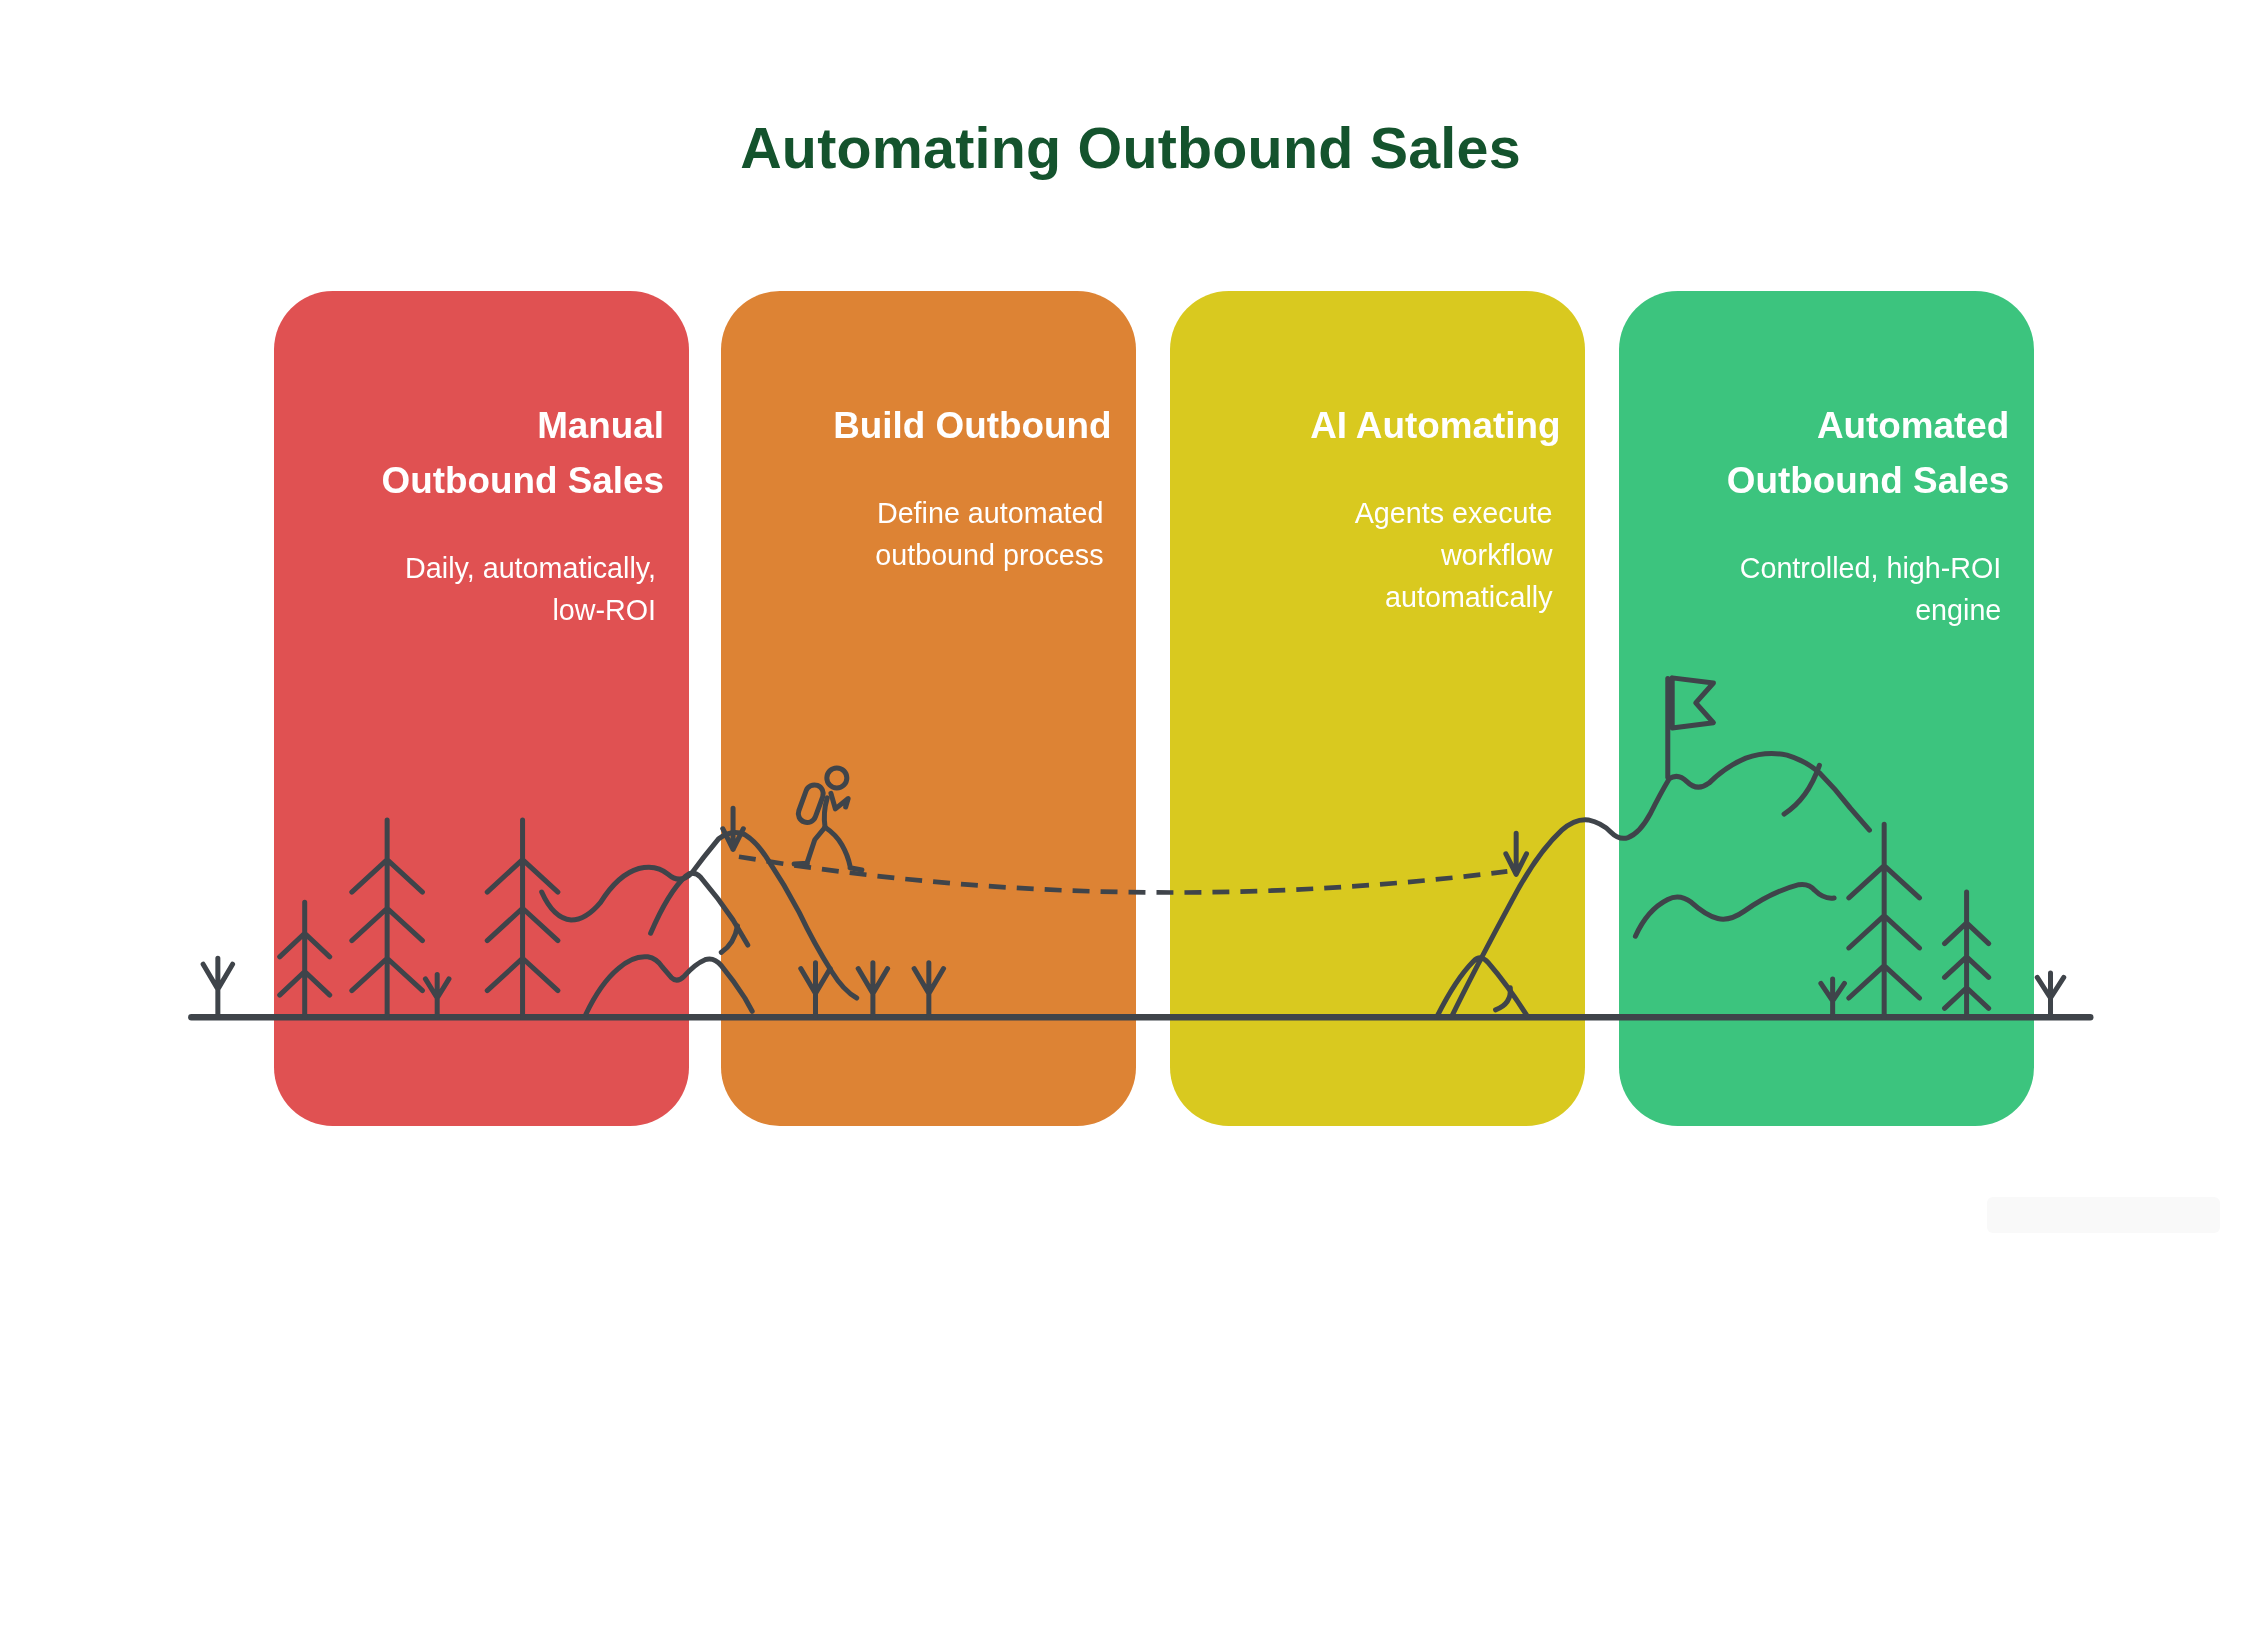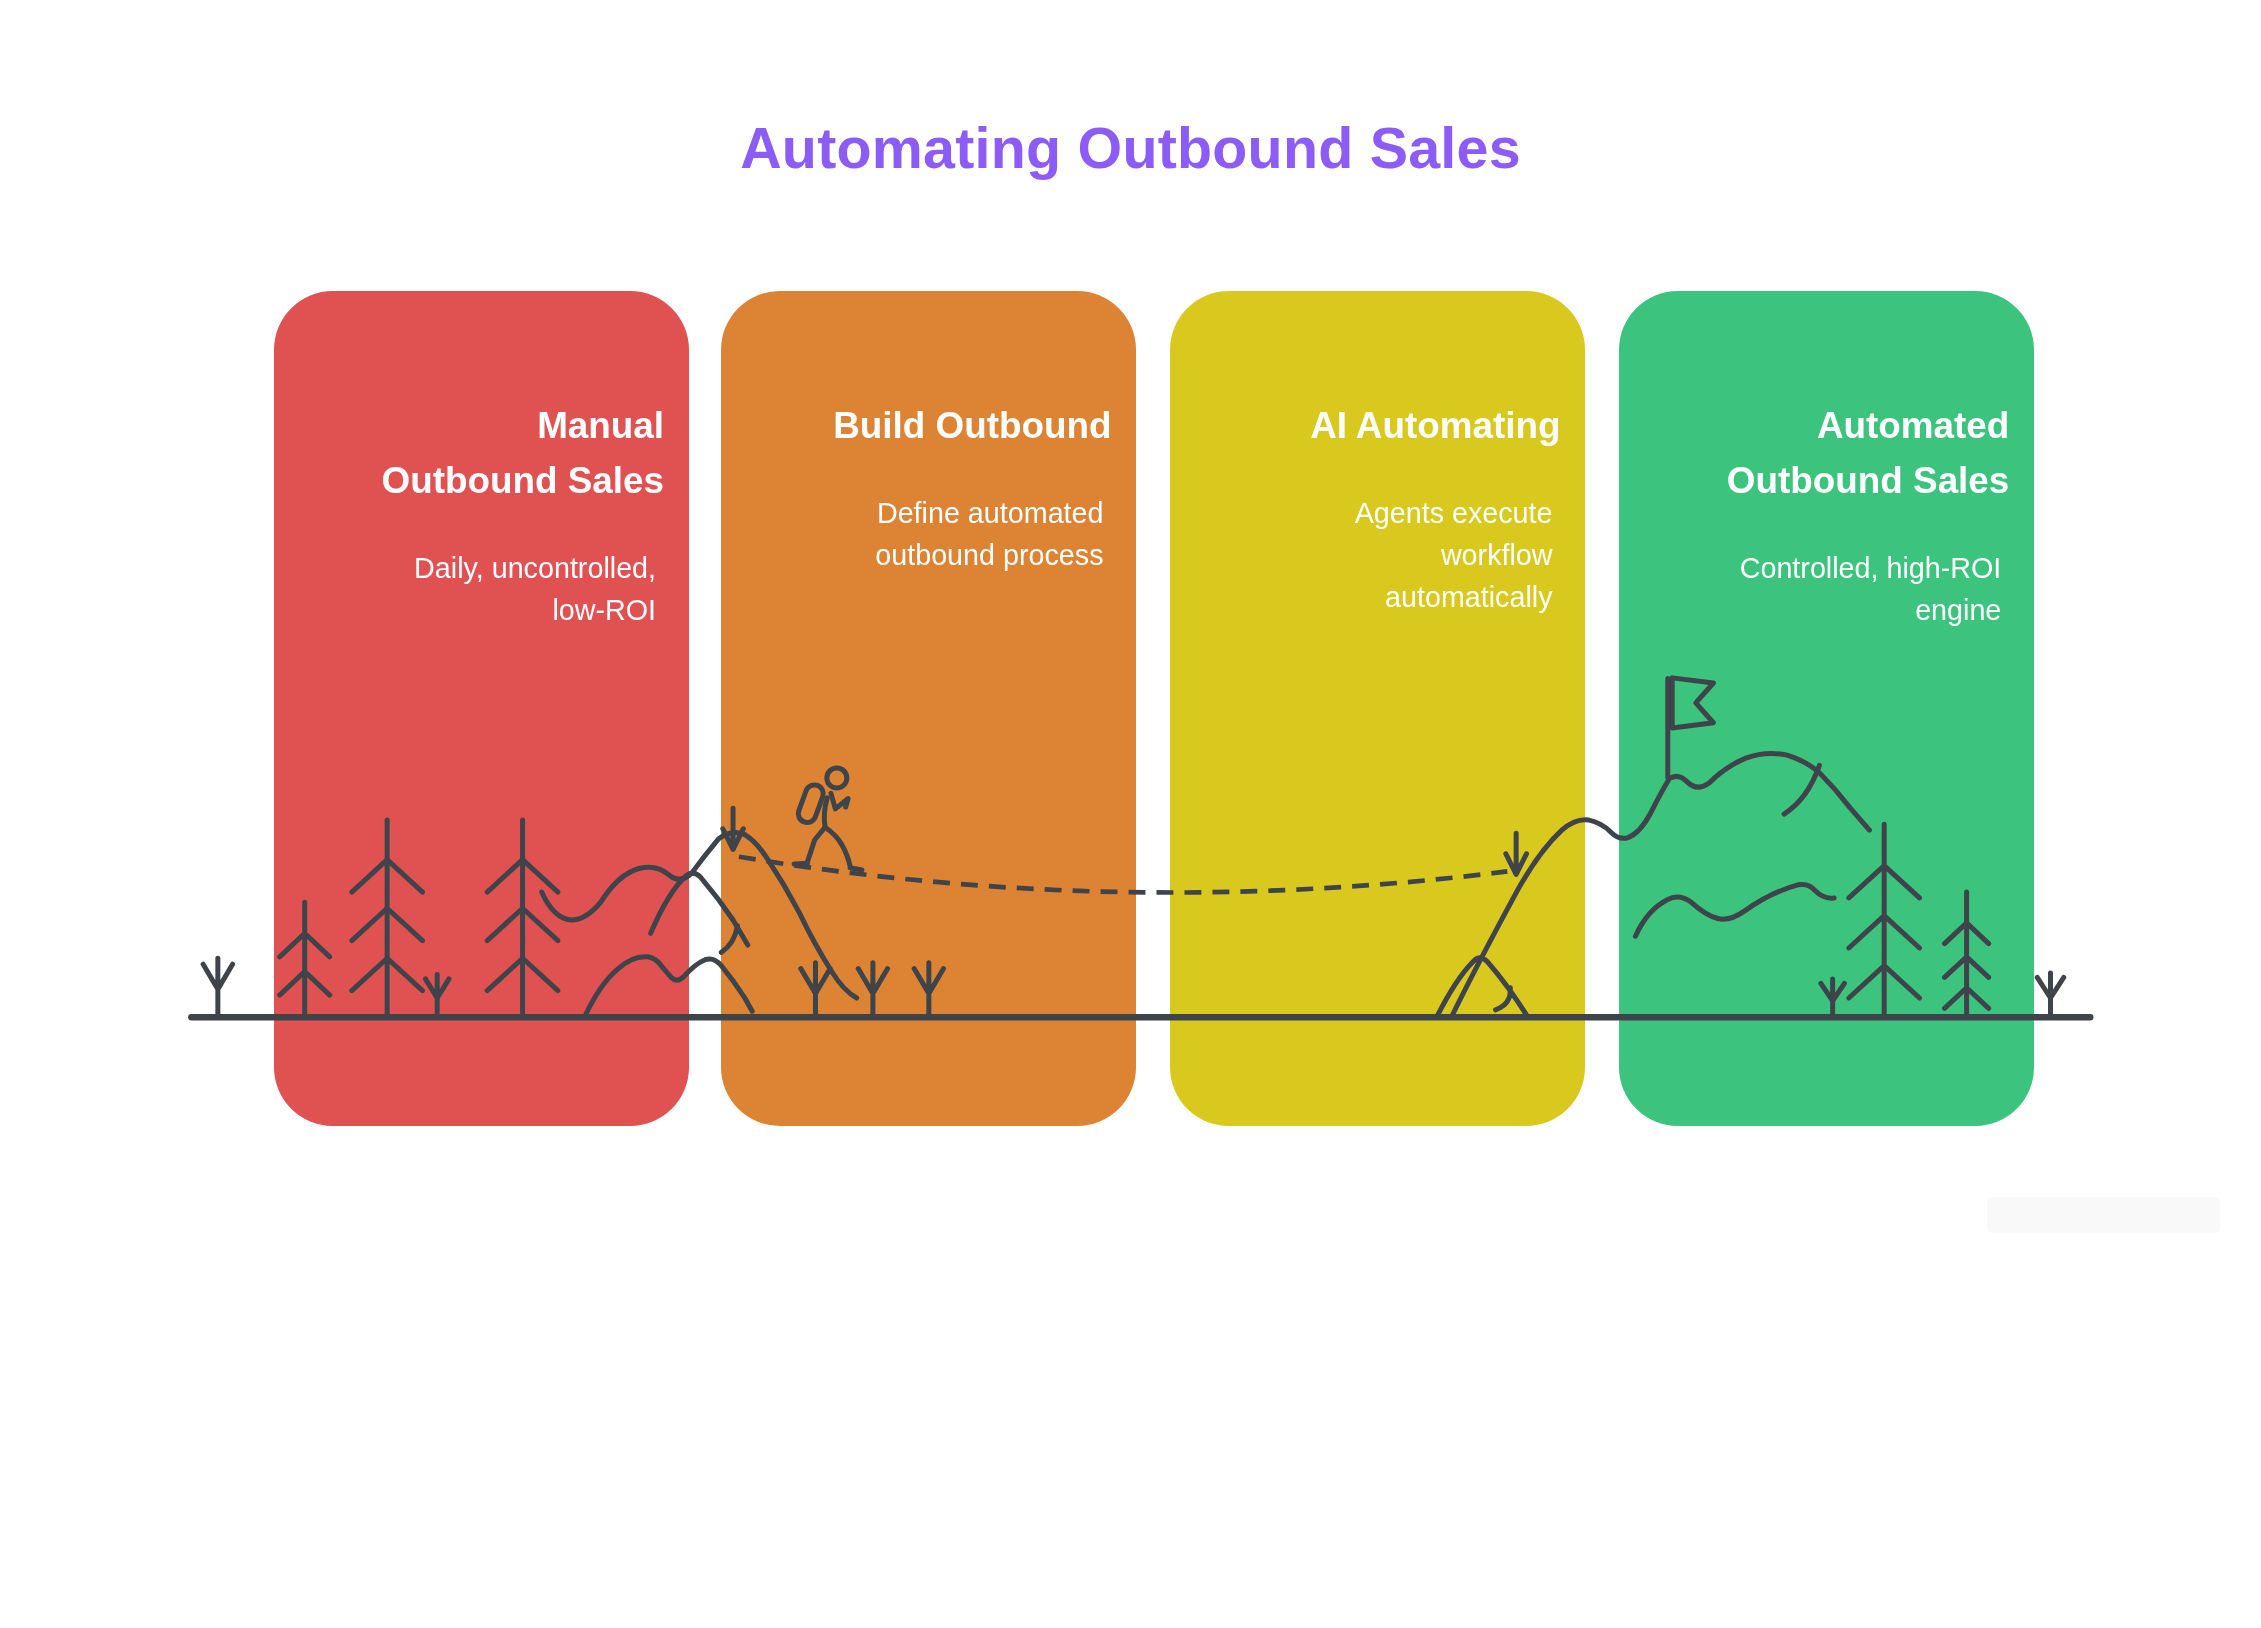--- a/index.html
+++ b/index.html
@@ -13,21 +13,21 @@
   }
   .page-title {
     position: absolute;
     top: 5.1vw;
     left: 0;
     width: 100vw;
     margin: 0;
     text-align: center;
     font-size: 2.54vw;
     font-weight: 700;
-    color: #8b5cf6;
+    color: #14532d;
     letter-spacing: 0.01vw;
   }
   .card {
     position: absolute;
     top: 22.92%;
     height: 65.63%;
     width: 18.36vw;
     border-radius: 2.6vw;
     box-sizing: border-box;
     padding: 4.69vw 1.1vw 0 1.1vw;
@@ -72,21 +72,21 @@
 </head>
 <body>
 
 <div class="stage">
 
   <h1 class="page-title">Automating Outbound Sales</h1>
 
   <section class="card c1" style="background: rgb(224, 81, 82);">
     <h2>Manual
 Outbound Sales</h2>
-    <p>Daily, uncontrolled,
+    <p>Daily, automatically,
 low-ROI</p>
   </section>
 
   <section class="card c2" style="background: rgb(221, 131, 52);">
     <h2>Build Outbound</h2>
     <p>Define automated
 outbound process</p>
   </section>
 
   <section class="card c3" style="background: rgb(217, 201, 31);">

